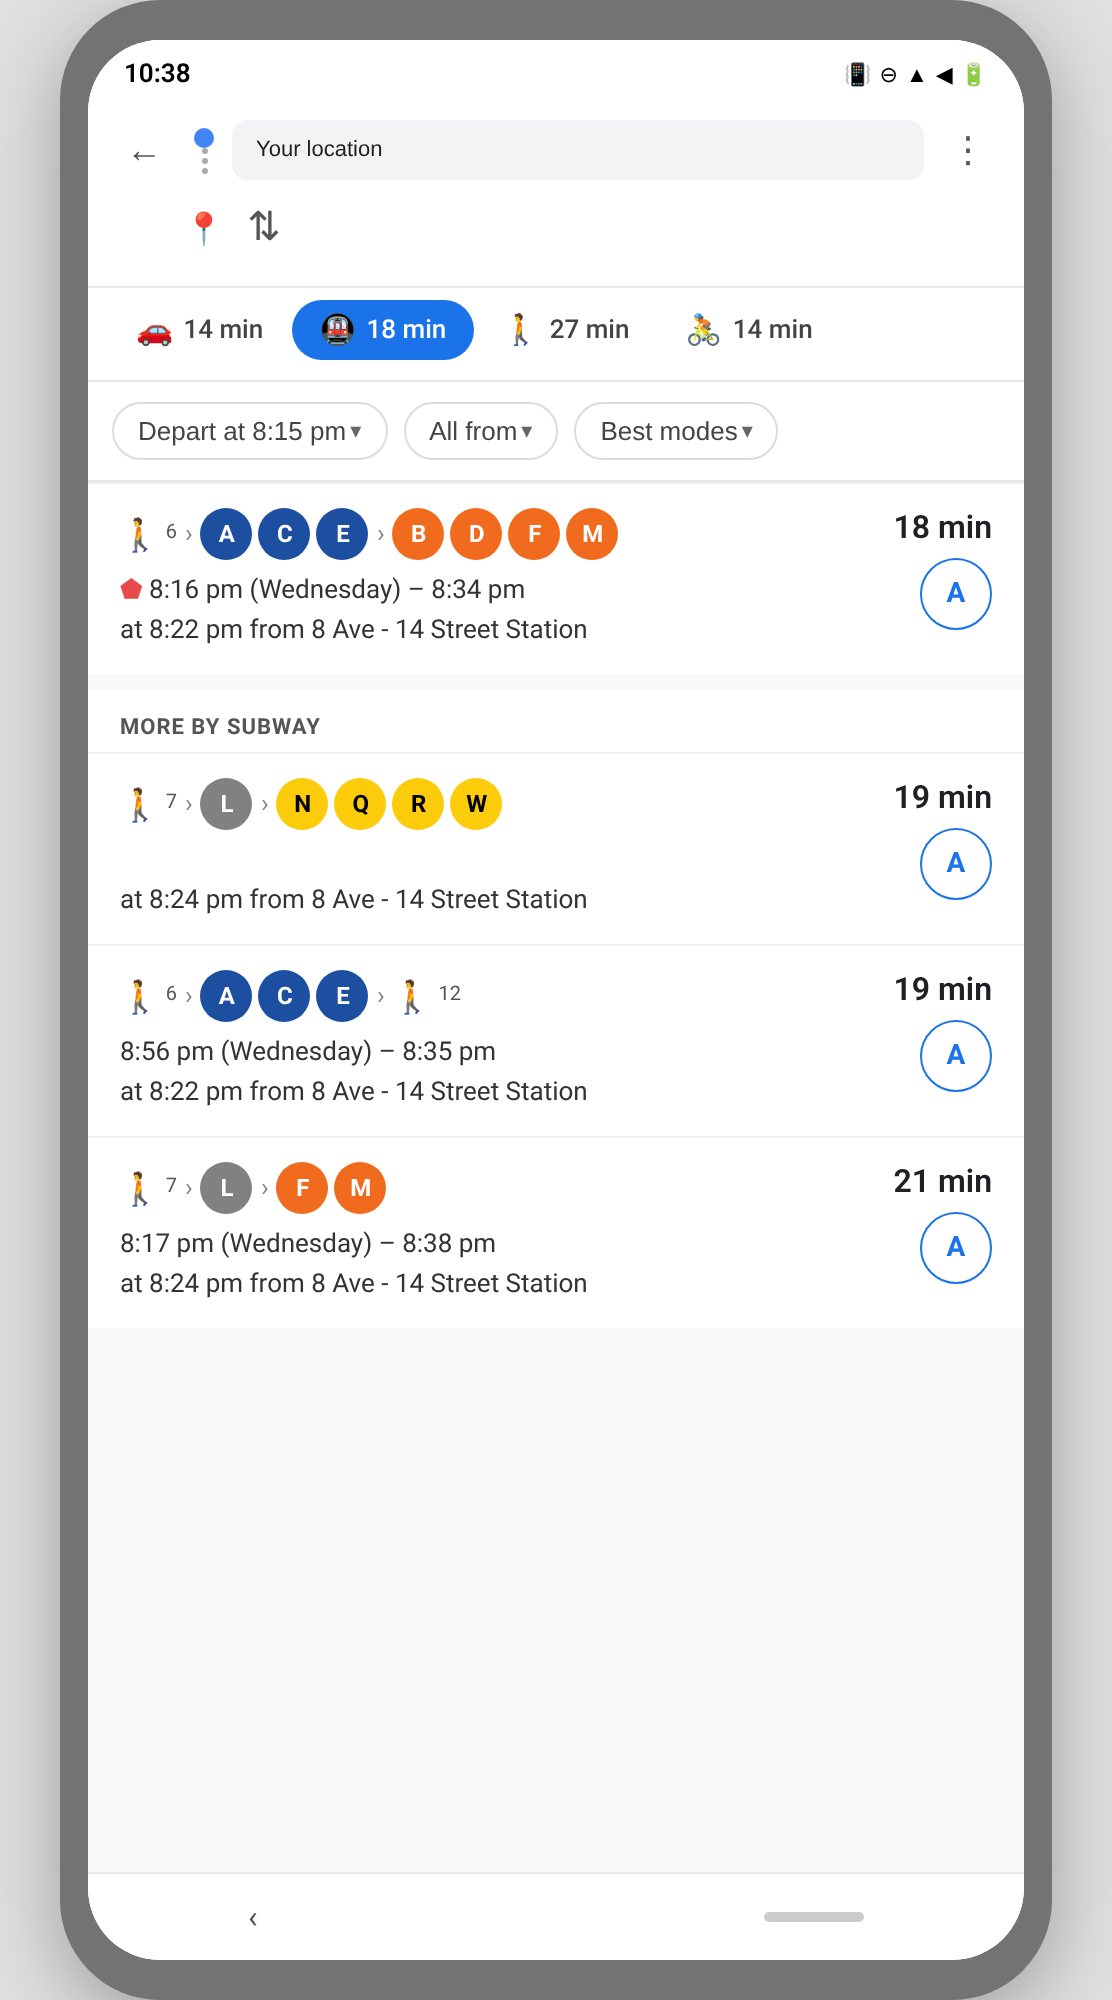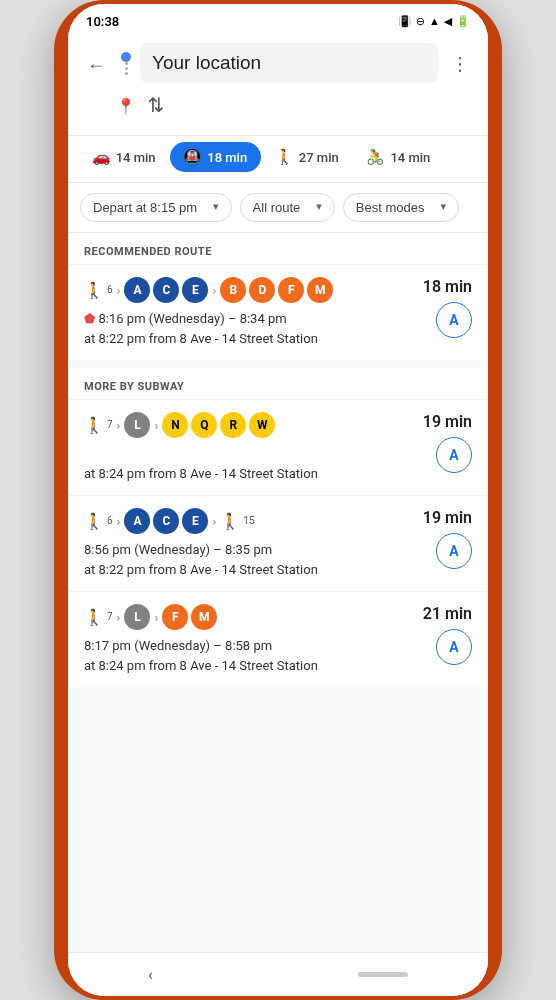--- a/index.html
+++ b/index.html
@@ -5,25 +5,25 @@
     * { box-sizing: border-box; margin: 0; padding: 0; }
     body {
       background: #e0e0e0;
       display: flex;
       justify-content: center;
       align-items: center;
       min-height: 100vh;
       font-family: 'Roboto', Arial, sans-serif;
     }
     .phone-frame {
-      width: 448px;
+      width: 496px;
       height: 1000px;
-      background: #c2410c;
+      background: #737373;
       border-radius: 50px;
-      padding: 4px 14px;
+      padding: 20px 14px;
       box-shadow: 0 10px 40px rgba(0,0,0,0.3);
       display: flex;
       flex-direction: column;
       align-items: center;
     }
     .phone-screen {
       width: 100%;
       flex: 1;
       background: #fff;
       border-radius: 36px;
@@ -89,21 +89,21 @@
     .pin-icon {
       color: #e84949;
       font-size: 16px;
     }
     .search-input {
       flex: 1;
       background: #f1f3f4;
       border: none;
       border-radius: 8px;
       padding: 9px 12px;
-      font-size: 19px;
+      font-size: 11px;
       color: #202124;
       outline: none;
     }
     .more-btn {
       width: 32px; height: 32px;
       display: flex; align-items: center; justify-content: center;
       cursor: pointer;
       color: #555;
       font-size: 18px;
     }
@@ -147,21 +147,22 @@
     
     .filter-row {
       background: #fff;
       padding: 10px 12px;
       display: flex;
       gap: 8px;
       border-bottom: 1px solid #e8e8e8;
     }
     .filter-btn {
       display: flex;
-      gap: 16px;
+      align-items: center;
+      gap: 2px;
       border: 1px solid #dadce0;
       border-radius: 20px;
       padding: 6px 12px;
       font-size: 13px;
       color: #444;
       cursor: pointer;
       background: #fff;
     }
     .filter-btn .chevron {
       font-size: 11px;
@@ -347,33 +348,32 @@
         <span>14 min</span>
       </div>
     </div>
 
     <div class="filter-row">
       <button class="filter-btn">
         <span>Depart at 8:15 pm</span>
         <span class="chevron">▾</span>
       </button>
       <button class="filter-btn">
-        <span>All route</span>
+        <span>All from</span>
         <span class="chevron">▾</span>
       </button>
       <button class="filter-btn">
         <span>Best modes</span>
         <span class="chevron">▾</span>
       </button>
     </div>
 
     <div class="results-area">
 
       <div class="route-section">
-        <div class="section-header">RECOMMENDED ROUTE</div>
 
         <div class="route-item">
           <div class="route-left">
             <div class="route-icons-row">
               <span class="walk-icon">🚶</span>
               <sub class="subscript-num">6</sub>
               <span class="arrow-icon">›</span>
               <div class="subway-badge badge-blue">A</div>
               <div class="subway-badge badge-blue">C</div>
               <div class="subway-badge badge-blue">E</div>
@@ -431,21 +431,21 @@
           <div class="route-left">
             <div class="route-icons-row">
               <span class="walk-icon">🚶</span>
               <sub class="subscript-num">6</sub>
               <span class="arrow-icon">›</span>
               <div class="subway-badge badge-blue">A</div>
               <div class="subway-badge badge-blue">C</div>
               <div class="subway-badge badge-blue">E</div>
               <span class="arrow-icon">›</span>
               <span class="walk-icon">🚶</span>
-              <sub class="subscript-num">15</sub>
+              <sub class="subscript-num">12</sub>
             </div>
             <div class="route-time-info">
               <span>8:56 pm (Wednesday) – 8:35 pm</span><br>
               <span>at 8:22 pm from 8 Ave - 14 Street Station</span>
             </div>
           </div>
           <div class="route-right">
             <span class="route-duration">19 min</span>
             <div class="nav-btn">
               <span>A</span>
@@ -458,21 +458,21 @@
             <div class="route-icons-row">
               <span class="walk-icon">🚶</span>
               <sub class="subscript-num">7</sub>
               <span class="arrow-icon">›</span>
               <div class="subway-badge badge-silver">L</div>
               <span class="arrow-icon">›</span>
               <div class="subway-badge badge-orange">F</div>
               <div class="subway-badge badge-orange">M</div>
             </div>
             <div class="route-time-info">
-              <span>8:17 pm (Wednesday) – 8:58 pm</span><br>
+              <span>8:17 pm (Wednesday) – 8:38 pm</span><br>
               <span>at 8:24 pm from 8 Ave - 14 Street Station</span>
             </div>
           </div>
           <div class="route-right">
             <span class="route-duration">21 min</span>
             <div class="nav-btn">
               <span>A</span>
             </div>
           </div>
         </div>

